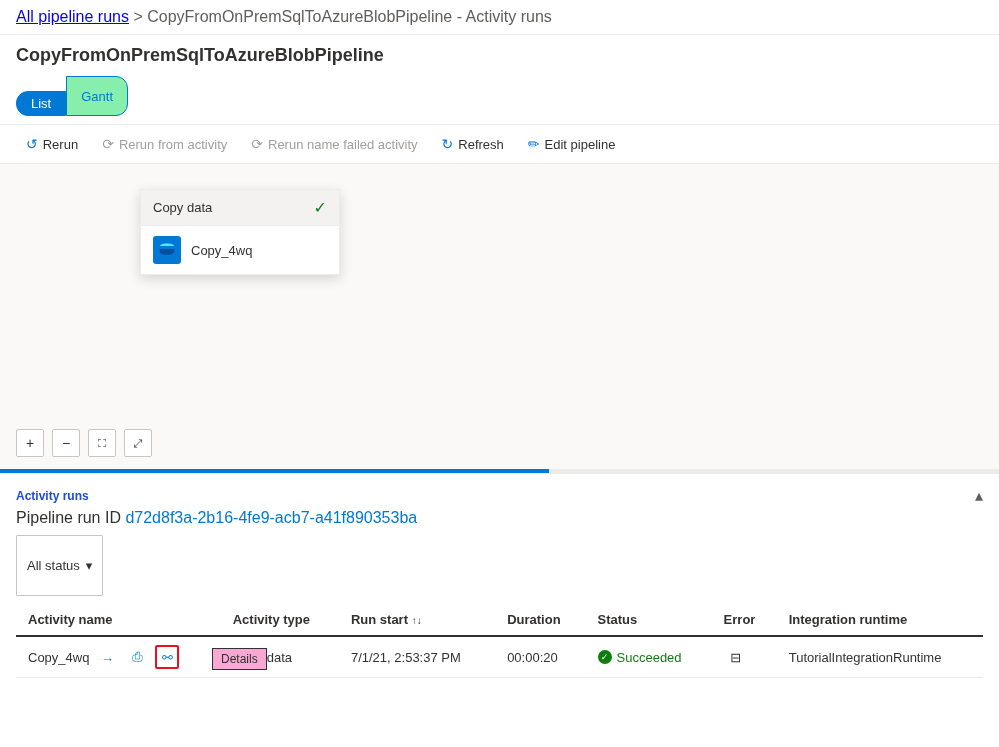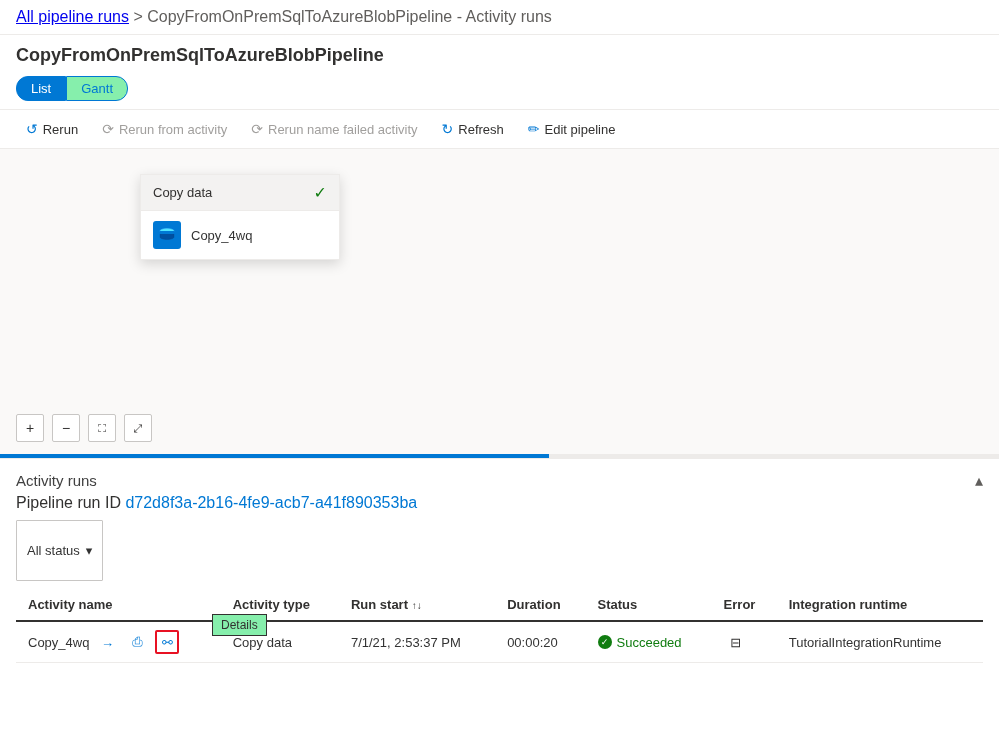--- a/index.html
+++ b/index.html
@@ -8,21 +8,21 @@
     
     .breadcrumb { padding: 8px 16px; font-size: 16px; color: #0078d4; background: #fff; border-bottom: 1px solid #edebe9; }
     .breadcrumb span { color: #605e5c; }
 
     
     .page-title { padding: 10px 16px 6px; font-size: 18px; font-weight: 600; color: #323130; }
 
     
     .view-toggle { padding: 4px 16px 8px; display: flex; gap: 0; }
     .toggle-btn { padding: 4px 14px; font-size: 13px; border: 1px solid #0078d4; cursor: pointer; background: #86efac; color: #0078d4; }
-    .toggle-btn.active { background: #0078d4; color: #fff; border-radius: 12px 0 0 12px; }
+    .toggle-btn.active { background: #0078d4; color: #fff; border-radius: 12px 0 0 12px; margin-top: 15px; }
     .toggle-btn:last-child { border-radius: 0 12px 12px 0; }
 
     
     .toolbar { display: flex; align-items: center; gap: 4px; padding: 6px 16px; border-top: 1px solid #edebe9; border-bottom: 1px solid #edebe9; background: #fff; }
     .toolbar-btn { display: flex; align-items: center; gap: 5px; padding: 5px 10px; font-size: 13px; color: #323130; background: #fff; border: none; cursor: pointer; border-radius: 2px; }
     .toolbar-btn .icon { font-size: 14px; color: #0078d4; }
     .toolbar-btn.disabled { color: #a19f9d; }
     .toolbar-btn.disabled .icon { color: #a19f9d; }
 
     
@@ -39,21 +39,21 @@
     .canvas-toolbar { position: absolute; bottom: 16px; left: 16px; display: flex; gap: 8px; }
     .canvas-tool-btn { width: 28px; height: 28px; background: #fff; border: 1px solid #c8c6c4; border-radius: 2px; display: flex; align-items: center; justify-content: center; cursor: pointer; font-size: 14px; color: #323130; }
 
     
     .progress-bar-area { position: absolute; bottom: 0; left: 0; right: 0; height: 4px; background: #edebe9; }
     .progress-bar-fill { height: 4px; background: #0078d4; width: 55%; }
 
     
     .bottom-panel { padding: 12px 16px 0; }
     .section-header { display: flex; align-items: center; justify-content: space-between; margin-bottom: 4px; }
-    .section-title { font-size: 15px; font-weight: 400; color: #404040; }
+    .section-title { font-size: 12px; font-weight: 700; color: #1d4ed8; }
     .collapse-btn { border: none; background: none; cursor: pointer; font-size: 16px; color: #605e5c; }
 
     .pipeline-run-id { font-size: 16px; color: #323130; margin-bottom: 8px; }
     .pipeline-run-id a { color: #0078d4; text-decoration: none; }
 
     .status-filter { display: inline-flex; align-items: center; gap: 6px; padding: 22px 10px; border: 1px solid #c8c6c4; border-radius: 1px; font-size: 13px; cursor: pointer; background: #fff; margin-bottom: 8px; }
 
     .showing-text { font-size: 12px; color: #605e5c; margin-bottom: 8px; }
     .showing-text span { color: #0078d4; }
 
@@ -63,21 +63,21 @@
     .runs-table td { padding: 8px 12px; border-bottom: 1px solid #edebe9; font-size: 13px; vertical-align: middle; }
 
     .action-icons { display: flex; align-items: center; gap: 6px; }
     .action-icon { width: 24px; height: 24px; display: flex; align-items: center; justify-content: center; cursor: pointer; border-radius: 2px; font-size: 13px; color: #0078d4; }
     .action-icon.highlighted { border: 2px solid #e81123; }
 
     .status-success { display: flex; align-items: center; gap: 5px; color: #107c10; font-weight: 500; }
     .status-dot { width: 14px; height: 14px; border-radius: 50%; background: #107c10; display: flex; align-items: center; justify-content: center; color: #fff; font-size: 9px; }
 
     
-    .details-tooltip { position: absolute; bottom: 27px; left: 196px; background: #86efac; border: 1px solid #323130; padding: 3px 8px; font-size: 12px; z-index: 200; color: #323130; }
+    .details-tooltip { position: absolute; bottom: 8px; left: 196px; background: #f9a8d4; border: 1px solid #323130; padding: 3px 8px; font-size: 12px; z-index: 200; color: #323130; }
   </style>
 </head>
 <body>
 
 <div class="breadcrumb">
   <a href="#">All pipeline runs</a>
   <span> &gt; </span>
   <span>CopyFromOnPremSqlToAzureBlobPipeline - Activity runs</span>
 </div>
 

